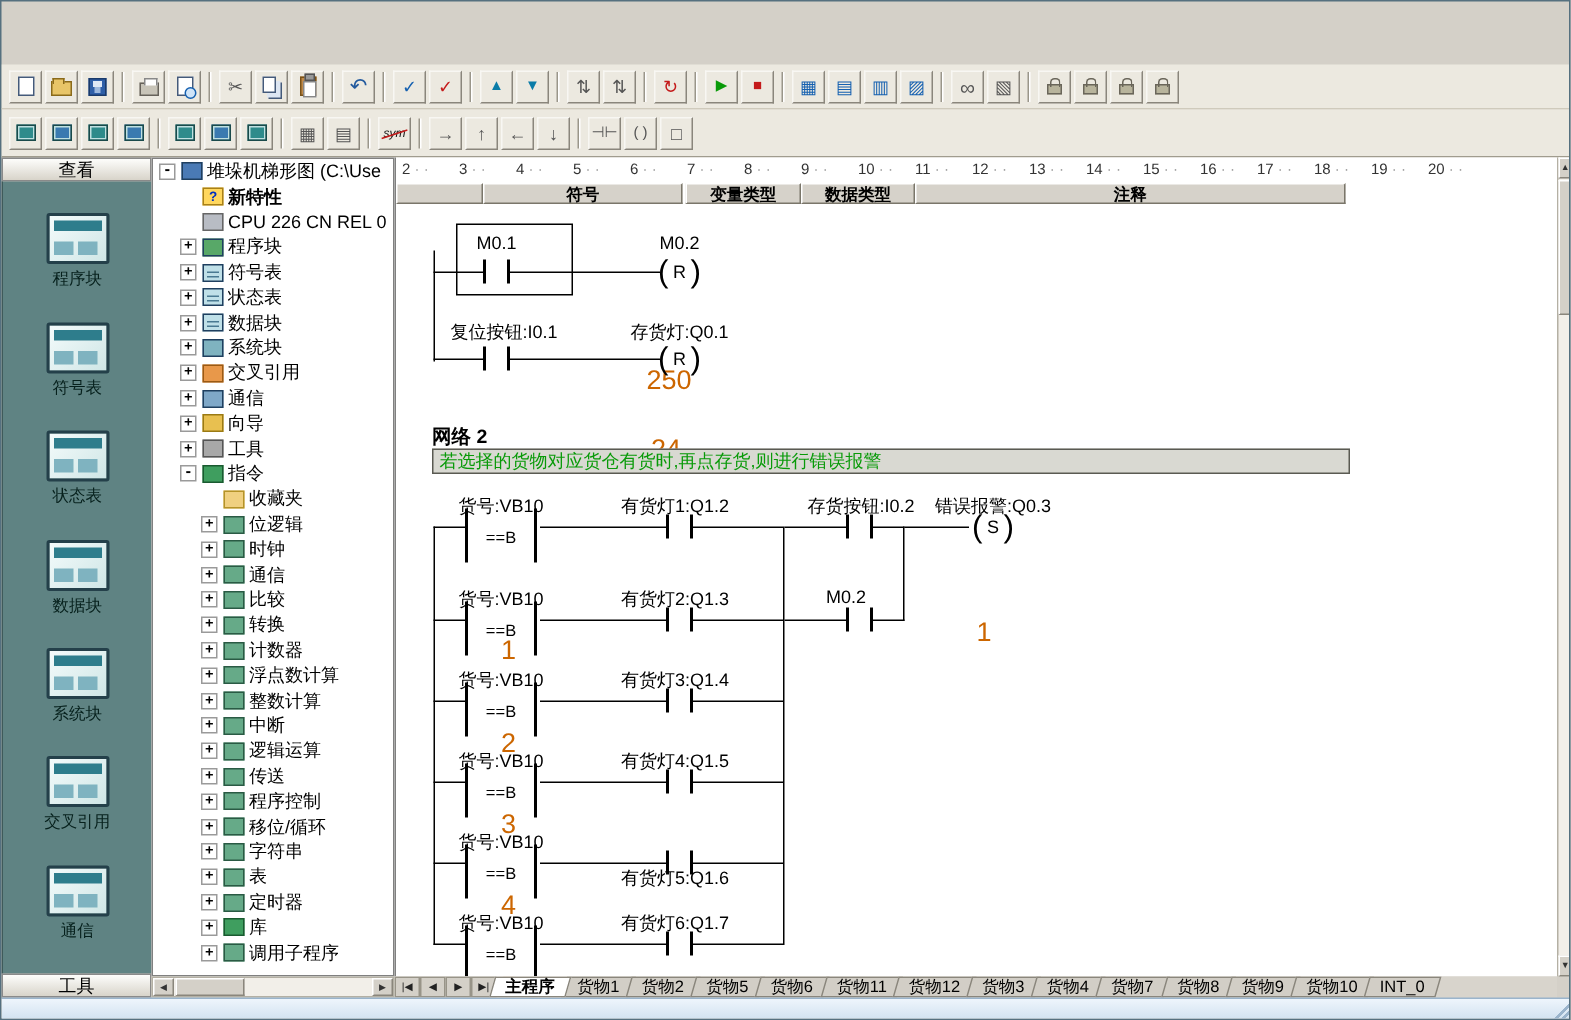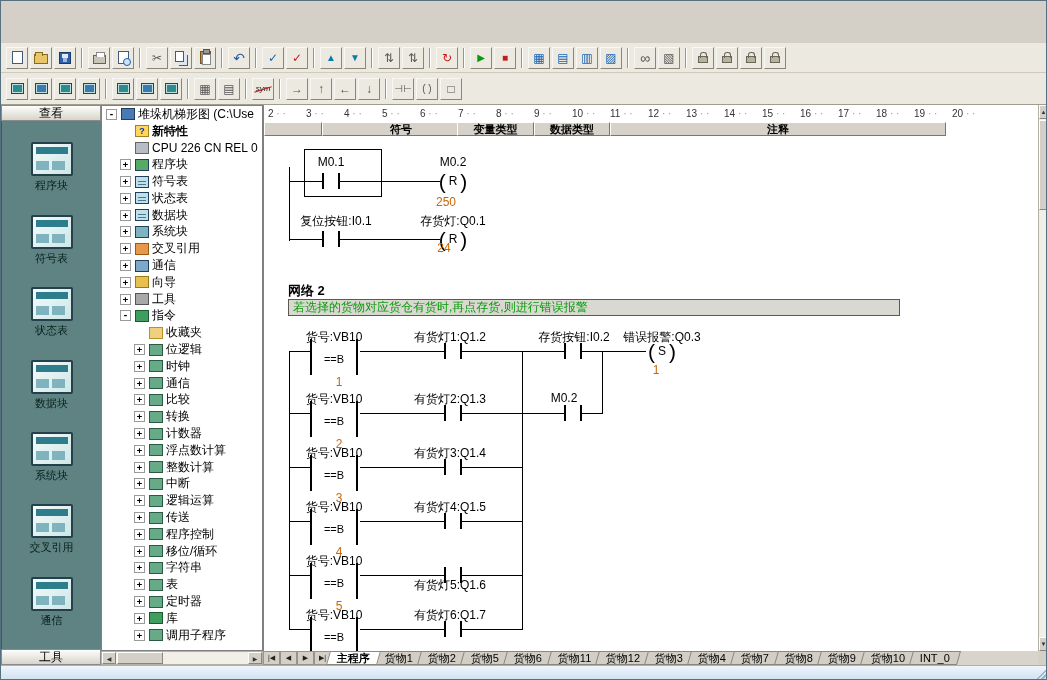--- a/index.html
+++ b/index.html
@@ -114,21 +114,21 @@
   .canvas { position:absolute; left:0; top:32px; right:0; bottom:0; overflow:hidden; }
   .hl { position:absolute; height:1px; background:#000; }
   .vl { position:absolute; width:1px; background:#000; }
   .contact { position:absolute; width:18px; height:16px; border-left:2px solid #000; border-right:2px solid #000; }
   .cmp { position:absolute; width:48px; height:36px; border-left:2px solid #000; border-right:2px solid #000; }
   .cmp .op { position:absolute; left:50%; top:14px; transform:translateX(-50%); font-size:11px; color:#000; white-space:nowrap; }
   .coil { position:absolute; width:34px; height:26px; display:flex; align-items:center; justify-content:center; font-size:21px; line-height:1; color:#000; }
   .coil::before { content:"("; } .coil::after { content:")"; }
   .coil .fn { font-size:12px; margin:0 3px; }
   .lbl { position:absolute; transform:translateX(-50%); font-size:12px; color:#000; white-space:nowrap; }
-  .opv { position:absolute; transform:translateX(-50%); font-size:12px; color:#cc6600; white-space:nowrap; }
+  .opv { position:absolute; transform:translateX(-50%); font-size:18px; color:#cc6600; white-space:nowrap;margin-top:48px; }
   .net-title { position:absolute; font-size:13px; font-weight:bold; color:#000; }
   .net-comment { position:absolute; height:17px; background:#d9d9d2; border:1px solid #5a5a52;
     font-size:12px; color:#089a08; display:flex; align-items:center; padding-left:4px; white-space:nowrap; overflow:hidden; }
   .selbox { position:absolute; border:1px solid #000; }
 
   
   .vscroll { position:absolute; left:1037px; top:104px; width:10px; height:546px; background:#f2efe9; border-left:1px solid #b4b0a4; }
   .sbtn { position:absolute; left:0; width:9px; height:14px; background:#d4d0c8; border:1px solid; border-color:#fff #8a867c #8a867c #fff;
     font-size:6px; color:#333; display:flex; align-items:center; justify-content:center; }
   .sb-up { top:0; } .sb-down { bottom:0; }
@@ -481,24 +481,24 @@
         <span>14</span>
         <span>15</span>
         <span>16</span>
         <span>17</span>
         <span>18</span>
         <span>19</span>
         <span>20</span>
     </div>
     <div class="lcols">
       <div class="lcol" style="left:0;width:58px"></div>
-      <div class="lcol" style="left:58px;width:158px">符号</div>
+      <div class="lcol" style="left:58px;width:133px">符号</div>
       <div class="lcol" style="left:193px;width:77px">变量类型</div>
       <div class="lcol" style="left:270px;width:76px">数据类型</div>
-      <div class="lcol" style="left:346px;width:336px">注释</div>
+      <div class="lcol" style="left:346px;width:287px">注释</div>
     </div>
     <div class="canvas">
 
       <div class="vl" style="left:25px;top:30px;height:74px"></div>
       <div class="hl" style="left:25px;top:44px;width:33px"></div>
       <div class="contact" style="left:58px;top:36px"></div>
       <div class="hl" style="left:76px;top:44px;width:100px"></div>
       <div class="selbox" style="left:40px;top:12px;width:78px;height:48px"></div>
       <div class="lbl" style="left:67px;top:18px">M0.1</div>
       <div class="coil" style="left:172px;top:31px">

